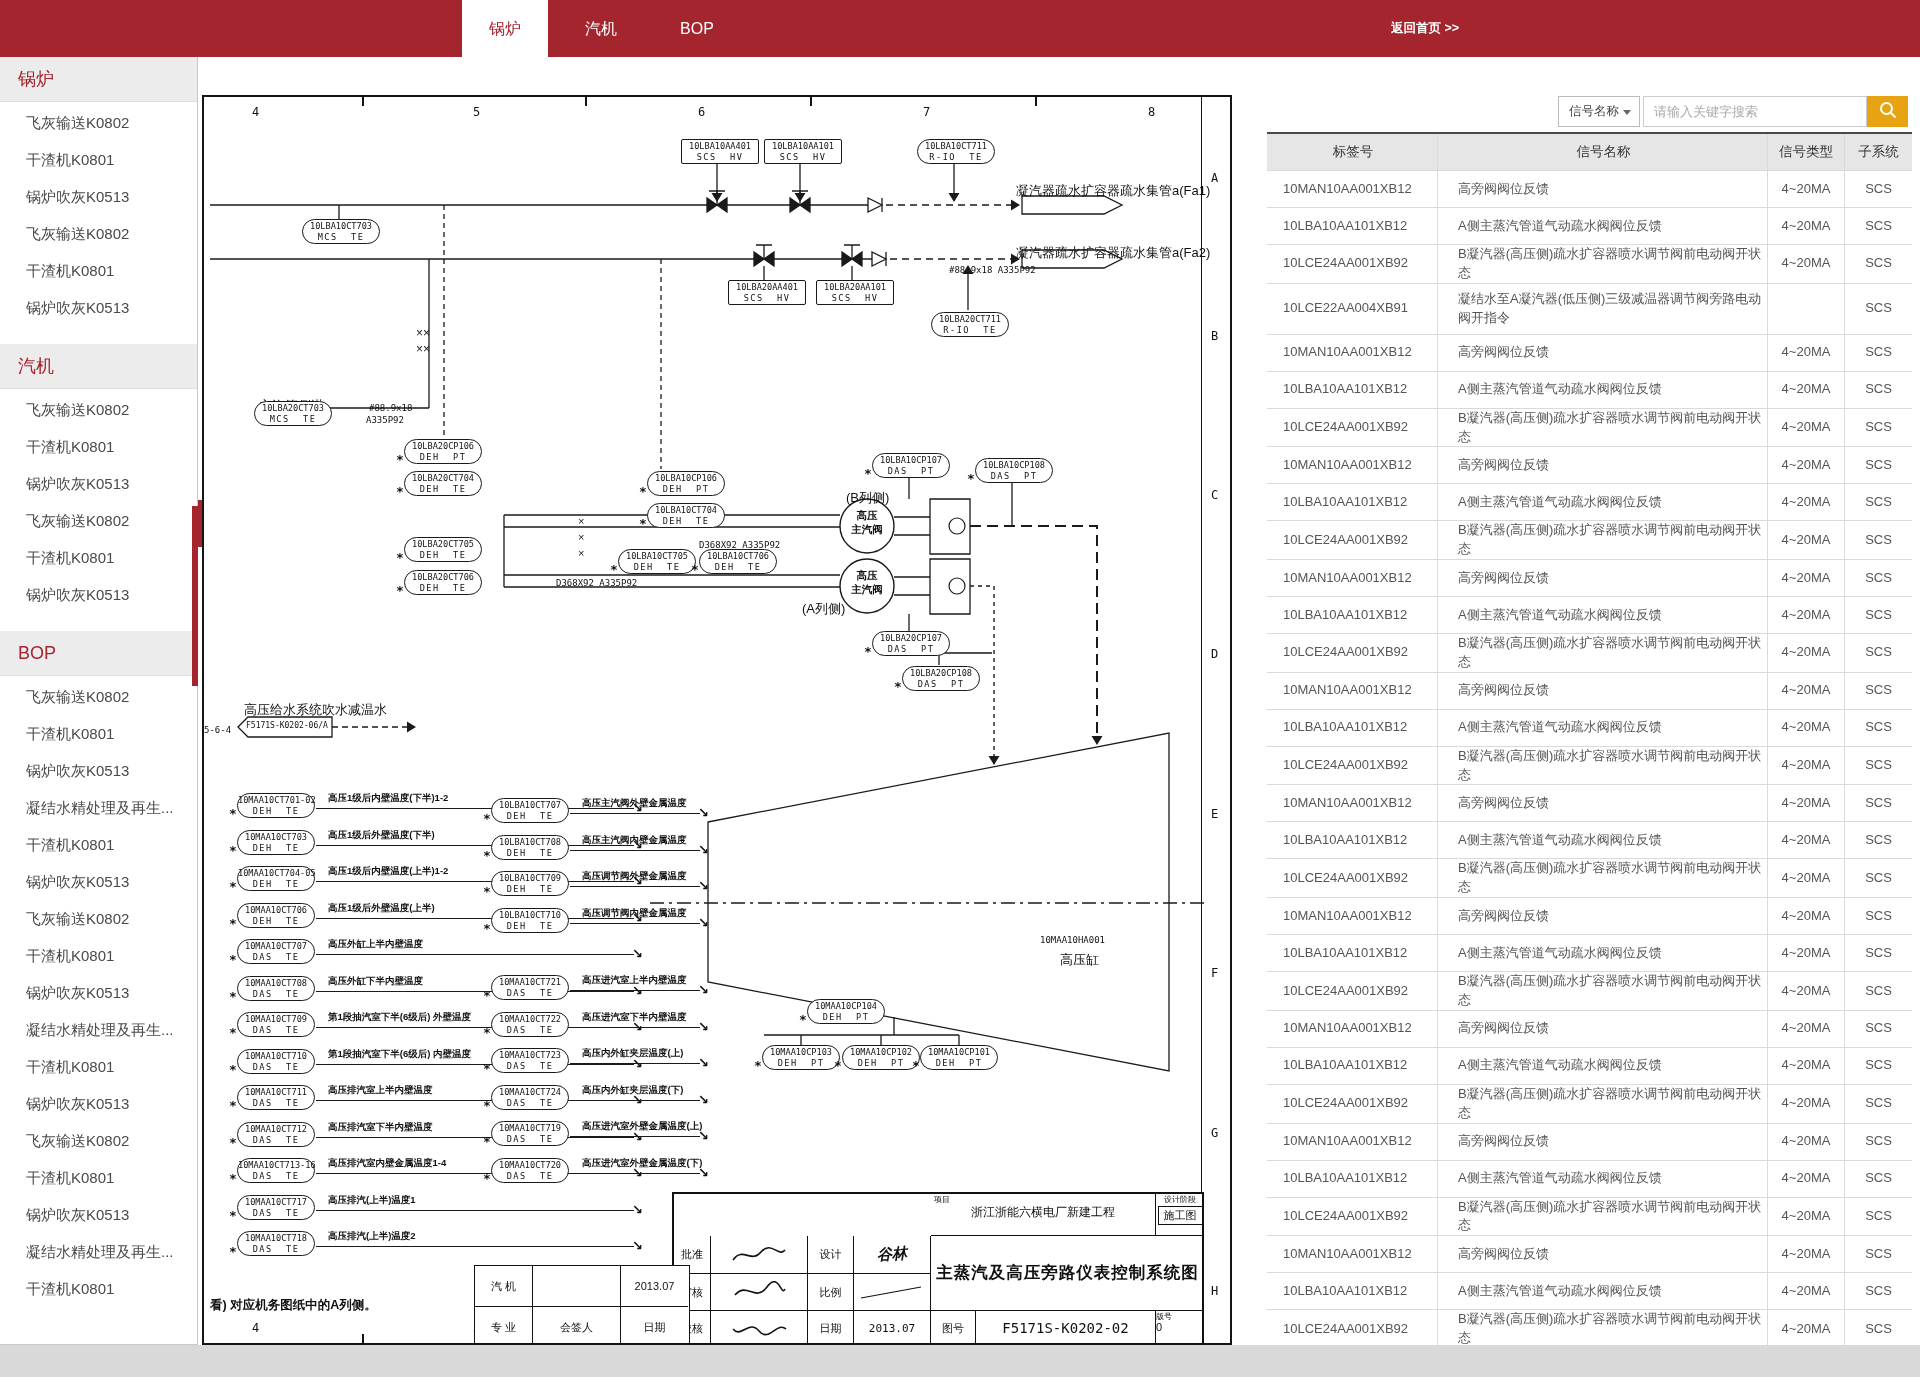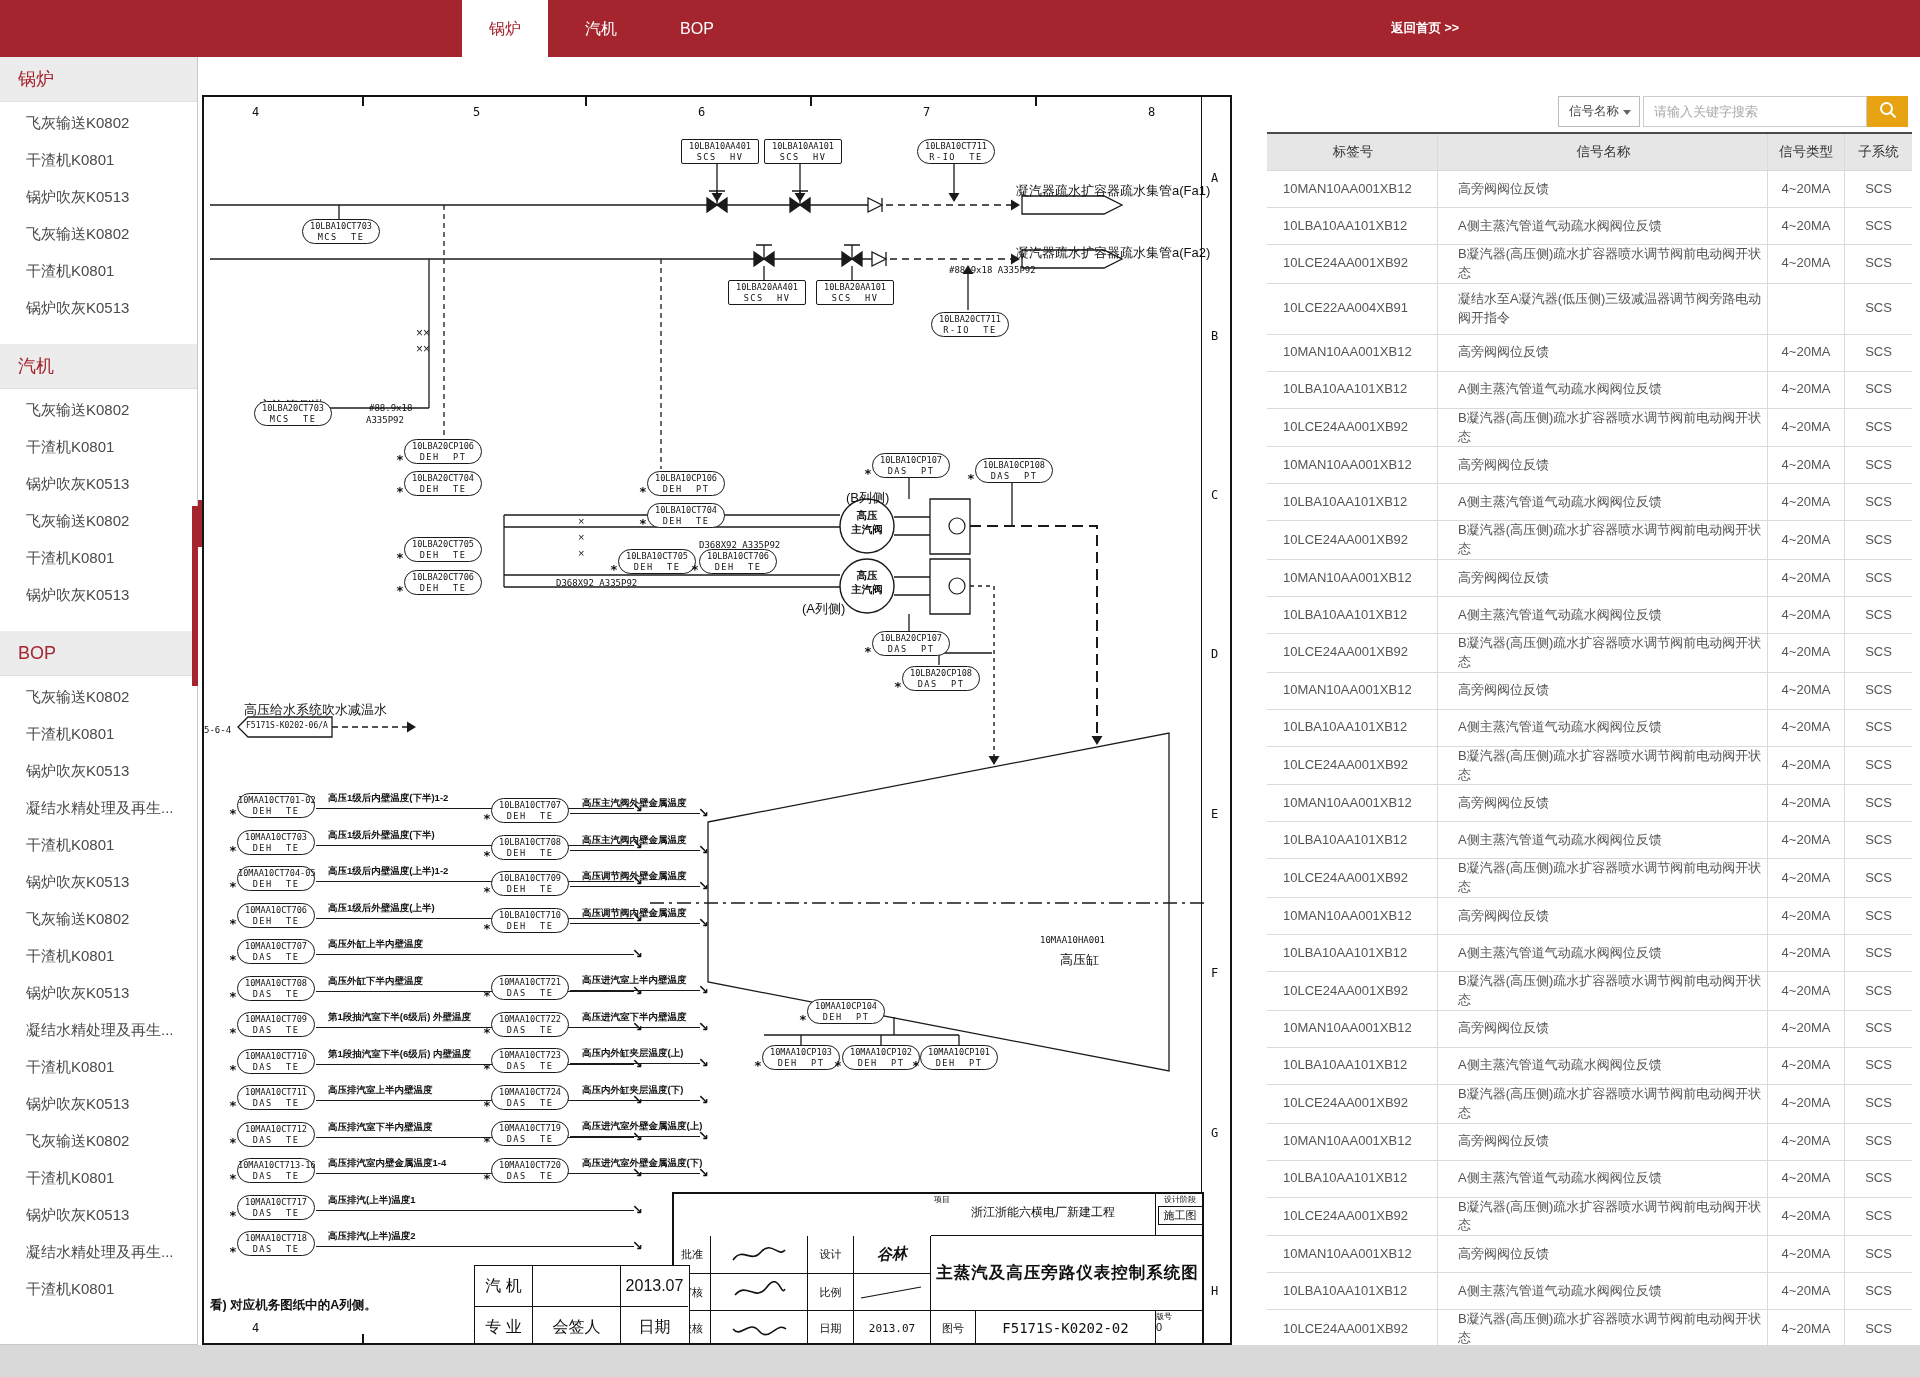--- a/index.html
+++ b/index.html
@@ -55,21 +55,21 @@
        font-size:11px;color:#111;overflow:hidden;}
   .tb .cap{font-size:8px;display:block;line-height:9px;padding:1px 0 0 3px;}
   .tb-center{display:flex;align-items:center;justify-content:center;text-align:center;}
   .zepdi{font-size:13px;color:#555;letter-spacing:1px;margin-right:10px;}
   .company{font-size:20px;font-weight:bold;color:#111;}
   .stagebox{border:1px solid #111;font-size:11px;padding:1px 5px;margin:2px auto 0 auto;display:inline-block;}
   .bigtitle{font-size:16.5px;font-weight:bold;color:#111;letter-spacing:1px;}
   .sig{font-style:italic;font-weight:bold;font-size:15px;transform:rotate(-4deg);color:#111;}
   .signt{position:absolute;left:270px;top:1168px;width:216px;height:82px;border:1.5px solid #111;
        box-sizing:border-box;background:#fff;z-index:4;}
-  .signt .tb{font-size:16px;}
+  .signt .tb{font-size:11px;}
   
   .sel{position:absolute;left:1558px;top:96px;width:82px;height:31px;border:1px solid #bbb;background:#fff;
        font-size:12.5px;color:#444;line-height:29px;padding-left:10px;box-sizing:border-box;cursor:pointer;}
   .sel .arr{position:absolute;right:8px;top:13px;width:0;height:0;border-left:4px solid transparent;
        border-right:4px solid transparent;border-top:5px solid #666;}
   .inp{position:absolute;left:1643px;top:96px;width:224px;height:31px;border:1px solid #ccc;background:#fff;
        font-size:13px;color:#333;padding:0 10px;box-sizing:border-box;font-family:"Liberation Sans",sans-serif;}
   .inp::placeholder{color:#aaa;}
   .sbtn{position:absolute;left:1867px;top:96px;width:41px;height:31px;background:#e7a312;border:0;cursor:pointer;}
   .sigtable{position:absolute;left:1267px;top:132px;width:645px;height:1213px;overflow:hidden;

